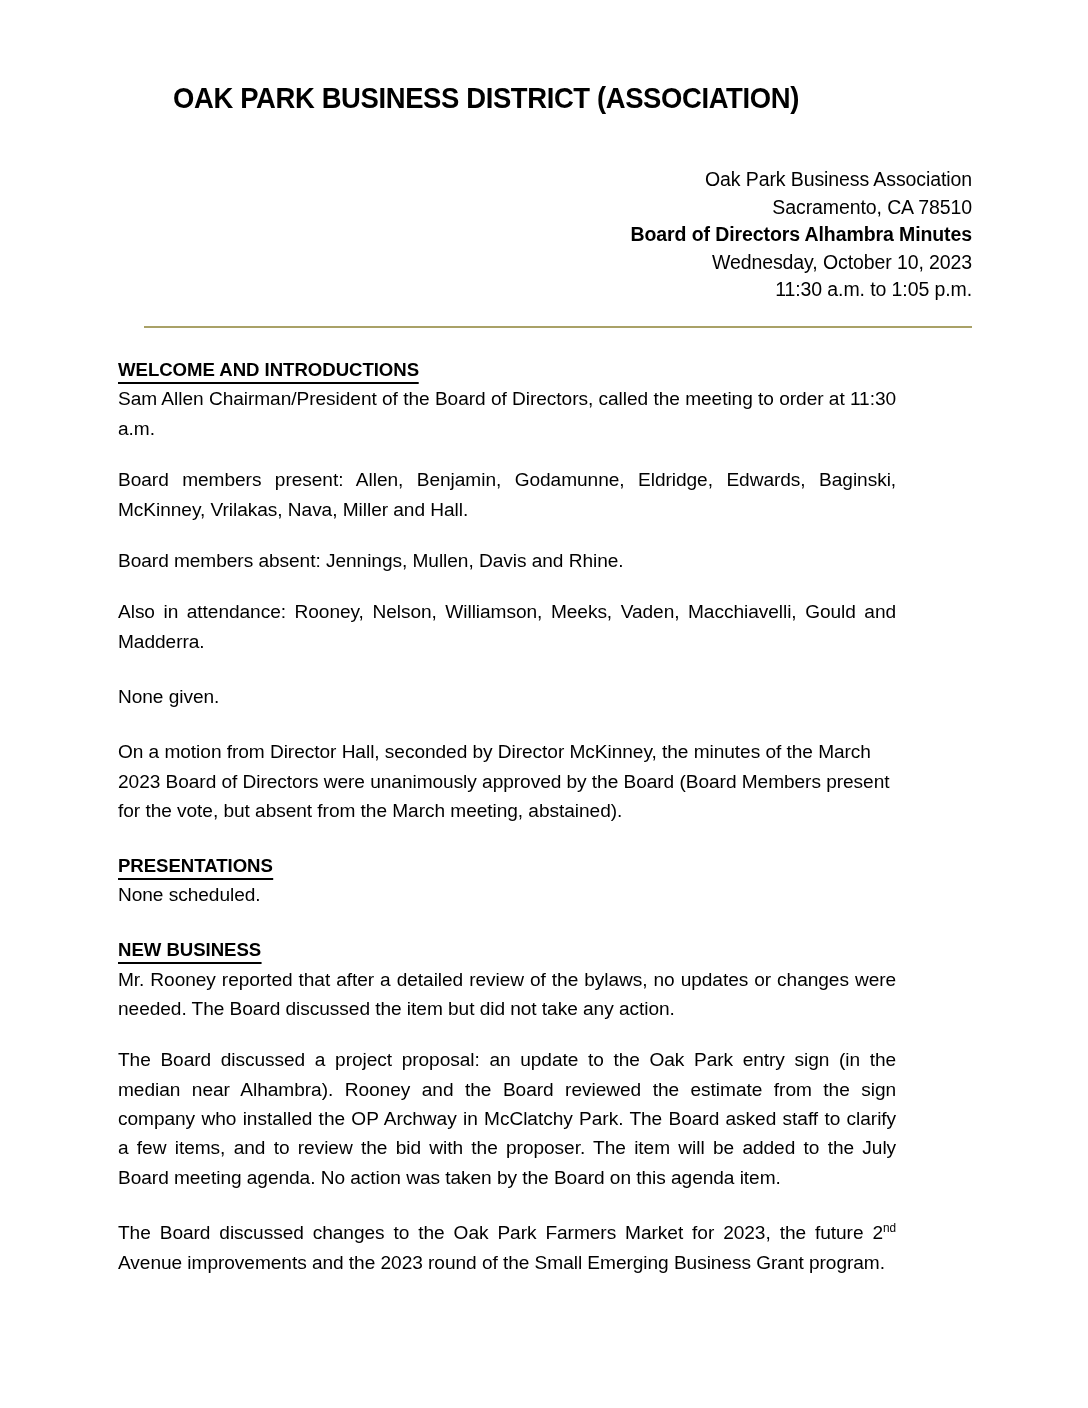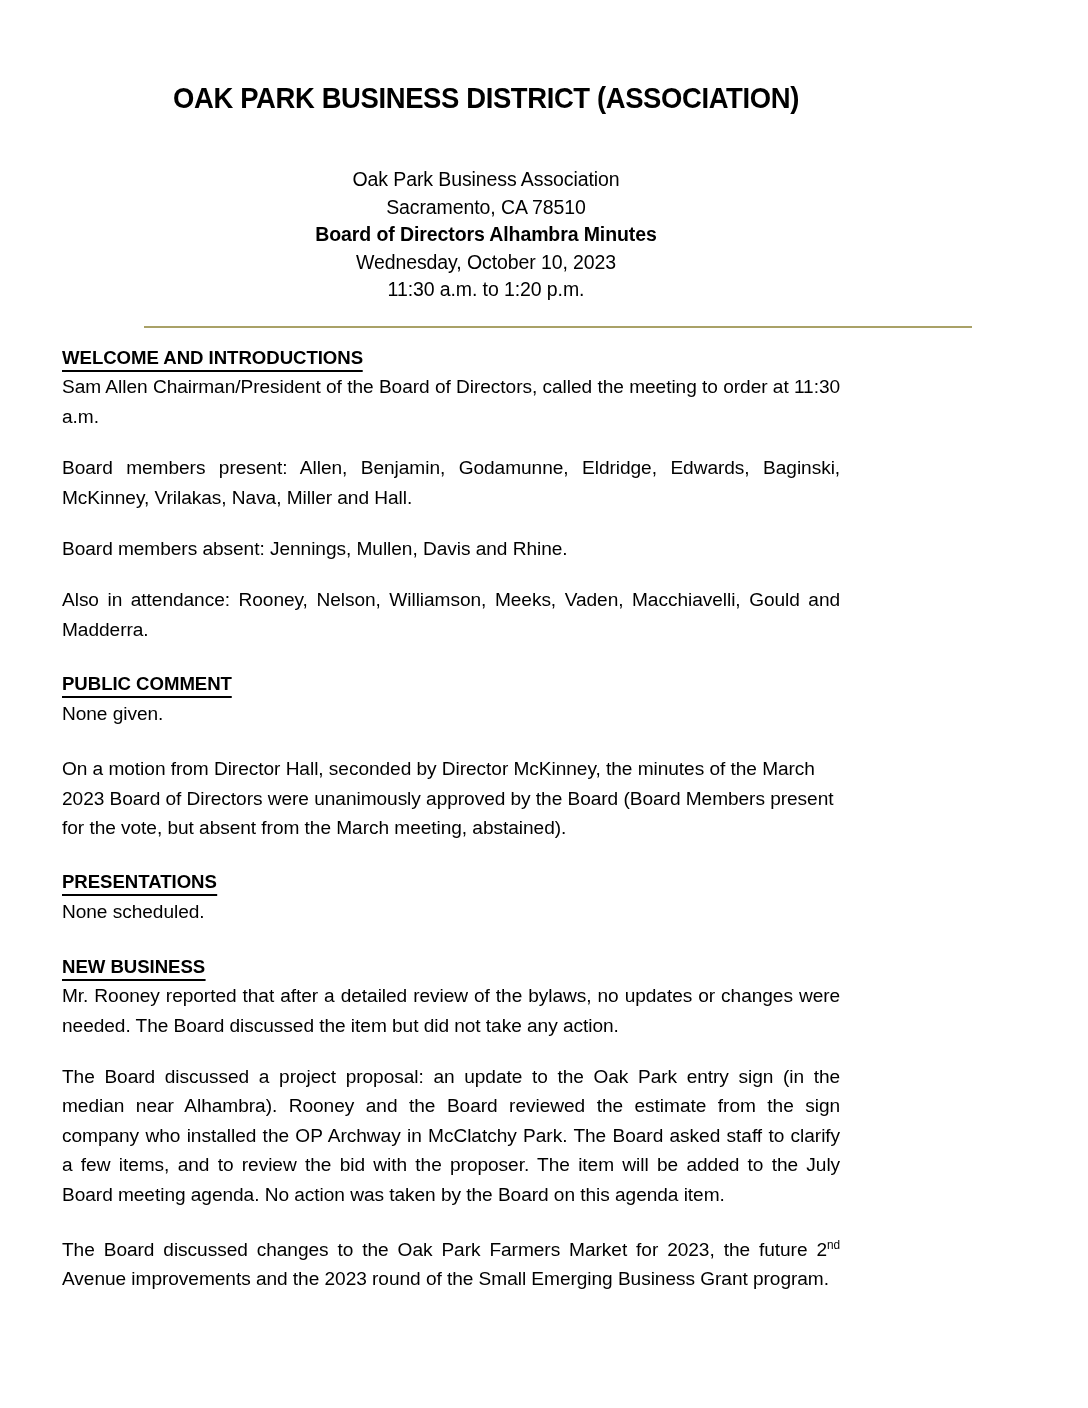--- a/index.html
+++ b/index.html
@@ -41,44 +41,45 @@
   .header-block {
     text-align: center;
     font-size: 19.5px;
     line-height: 1.41;
     margin-top: 52px;
     letter-spacing: -0.1px;
   }
   .header-block .hl {
     display: block;
     white-space: nowrap;
+    text-align: right;
   }
   .header-block .hl.bold {
     font-weight: bold;
   }
 
   
   .divider-wrap {
     margin-top: 22px;
     padding: 0 20px 0 144px;
   }
   .divider {
     height: 0;
     border-top: 2.2px solid #a9a167;
     width: 924px;
   }
 
   
   .content {
-    margin-left: 62px;
+    margin-left: 118px;
     width: 782px;
     font-size: 19.2px;
     line-height: 1.53;
     letter-spacing: -0.05px;
-    padding-top: 16px;
+    padding-top: 28px;
   }
 
   h2.section-heading {
     font-size: 19.2px;
     font-weight: bold;
     margin: 0;
     padding: 0;
     line-height: 1.5;
     display: block;
   }
@@ -124,41 +125,40 @@
 
 <div class="page">
 
   <h1 class="doc-title">OAK PARK BUSINESS DISTRICT (ASSOCIATION)</h1>
 
   <div class="header-block">
     <span class="hl">Oak Park Business Association</span>
     <span class="hl">Sacramento, CA  78510</span>
     <span class="hl bold">Board of Directors Alhambra Minutes</span>
     <span class="hl">Wednesday, October 10, 2023</span>
-    <span class="hl">11:30 a.m. to 1:20 p.m.</span>
+    <span class="hl">11:30 a.m. to 1:05 p.m.</span>
   </div>
 
   <div class="divider-wrap">
     <div class="divider"></div>
   </div>
 
   <div class="content">
 
     <h2 class="section-heading"><span class="ul">WELCOME AND INTRODUCTIONS</span></h2>
     <p class="para justify condense">Sam Allen Chairman/President of the Board of Directors, called the meeting to order at 11:30 a.m.</p>
     <div class="gap-md"></div>
     <p class="para justify condense">Board members present:  Allen, Benjamin, Godamunne, Eldridge, Edwards, Baginski, McKinney, Vrilakas, Nava, Miller and Hall.</p>
     <div class="gap-md"></div>
     <p class="para justify condense">Board members absent:  Jennings, Mullen, Davis and Rhine.</p>
     <div class="gap-md"></div>
     <p class="para justify condense">Also in attendance:  Rooney, Nelson, Williamson, Meeks, Vaden, Macchiavelli, Gould and Madderra.</p>
 
     <div class="gap-heading"></div>
 
-    <h2 class="section-heading"><span class="ul">PUBLIC COMMENT</span></h2>
     <p class="para left condense">None given.</p>
 
     <div class="gap-heading"></div>
 
     <p class="para left condense">On a motion from Director Hall, seconded by Director McKinney, the minutes of the March 2023 Board of Directors were unanimously approved by the Board (Board Members present for the vote, but absent from the March meeting, abstained).</p>
 
     <div class="gap-heading"></div>
 
     <h2 class="section-heading"><span class="ul">PRESENTATIONS</span></h2>
     <p class="para left condense">None scheduled.</p>

